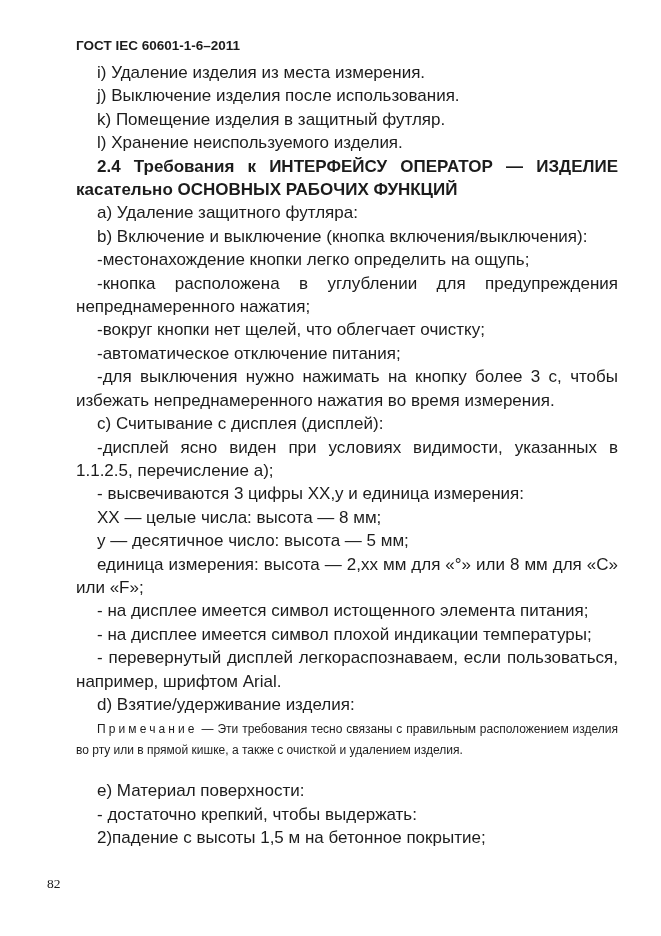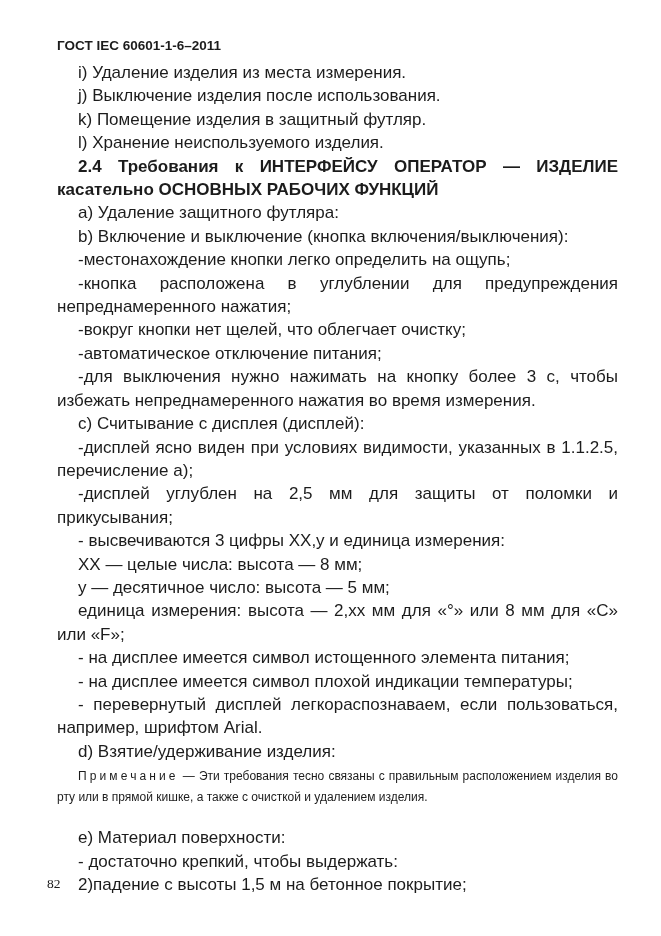--- a/index.html
+++ b/index.html
@@ -11,21 +11,21 @@
       height: 936px;
       background: #ffffff;
       color: #1c1c1c;
       font-family: "Liberation Sans", "DejaVu Sans", sans-serif;
       position: relative;
       overflow: hidden;
     }
     .page {
       position: absolute;
       top: 0; left: 0; right: 0; bottom: 0;
-      padding: 38px 43px 0 57px;
+      padding: 38px 43px 0 76px;
       box-sizing: border-box;
     }
     .doc-header {
       margin: 0 0 7px 0;
       font-size: 13.5px;
       font-weight: bold;
       line-height: 16px;
       text-align: left;
     }
     .content p {
@@ -69,21 +69,20 @@
       <p class="heading">2.4 Требования к ИНТЕРФЕЙСУ ОПЕРАТОР — ИЗДЕЛИЕ касательно ОСНОВНЫХ РАБОЧИХ ФУНКЦИЙ</p>
       <p class="body">a) Удаление защитного футляра:</p>
       <p class="body">b) Включение и выключение (кнопка включения/выключения):</p>
       <p class="body">-местонахождение кнопки легко определить на ощупь;</p>
       <p class="body">-кнопка расположена в углублении для предупреждения непреднамеренного нажатия;</p>
       <p class="body">-вокруг кнопки нет щелей, что облегчает очистку;</p>
       <p class="body">-автоматическое отключение питания;</p>
       <p class="body">-для выключения нужно нажимать на кнопку более 3 с, чтобы избежать непреднамеренного нажатия во время измерения.</p>
       <p class="body">c) Считывание с дисплея (дисплей):</p>
       <p class="body">-дисплей ясно виден при условиях видимости, указанных в 1.1.2.5, перечисление a);</p>
-      <p class="body">-дисплей углублен на 2,5 мм для защиты от поломки и прикусывания;</p>
       <p class="body">- высвечиваются 3 цифры XX,у и единица измерения:</p>
       <p class="body">XX — целые числа: высота — 8 мм;</p>
       <p class="body">у — десятичное число: высота — 5 мм;</p>
       <p class="body">единица измерения: высота — 2,хх мм для «°» или 8 мм для «C» или «F»;</p>
       <p class="body">- на дисплее имеется символ истощенного элемента питания;</p>
       <p class="body">- на дисплее имеется символ плохой индикации температуры;</p>
       <p class="body">- перевернутый дисплей легкораспознаваем, если пользоваться, например, шрифтом Arial.</p>
       <p class="body">d) Взятие/удерживание изделия:</p>
       <p class="note"><span class="note-label">Примечание</span> <span>— Эти требования тесно связаны с правильным расположением изделия во рту или в прямой кишке, а также с очисткой и удалением изделия.</span></p>
       <p class="body">e) Материал поверхности:</p>

